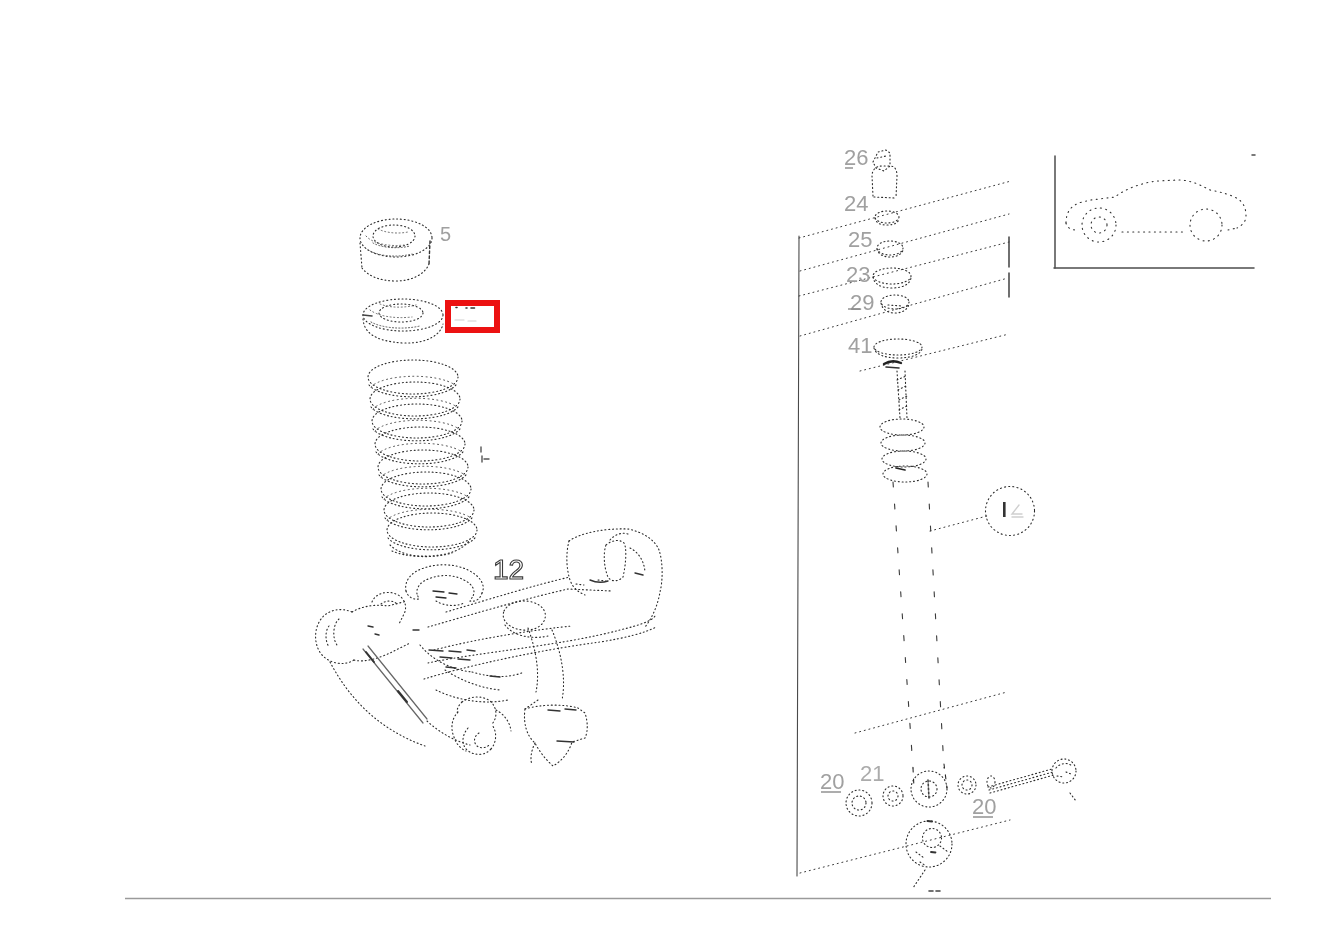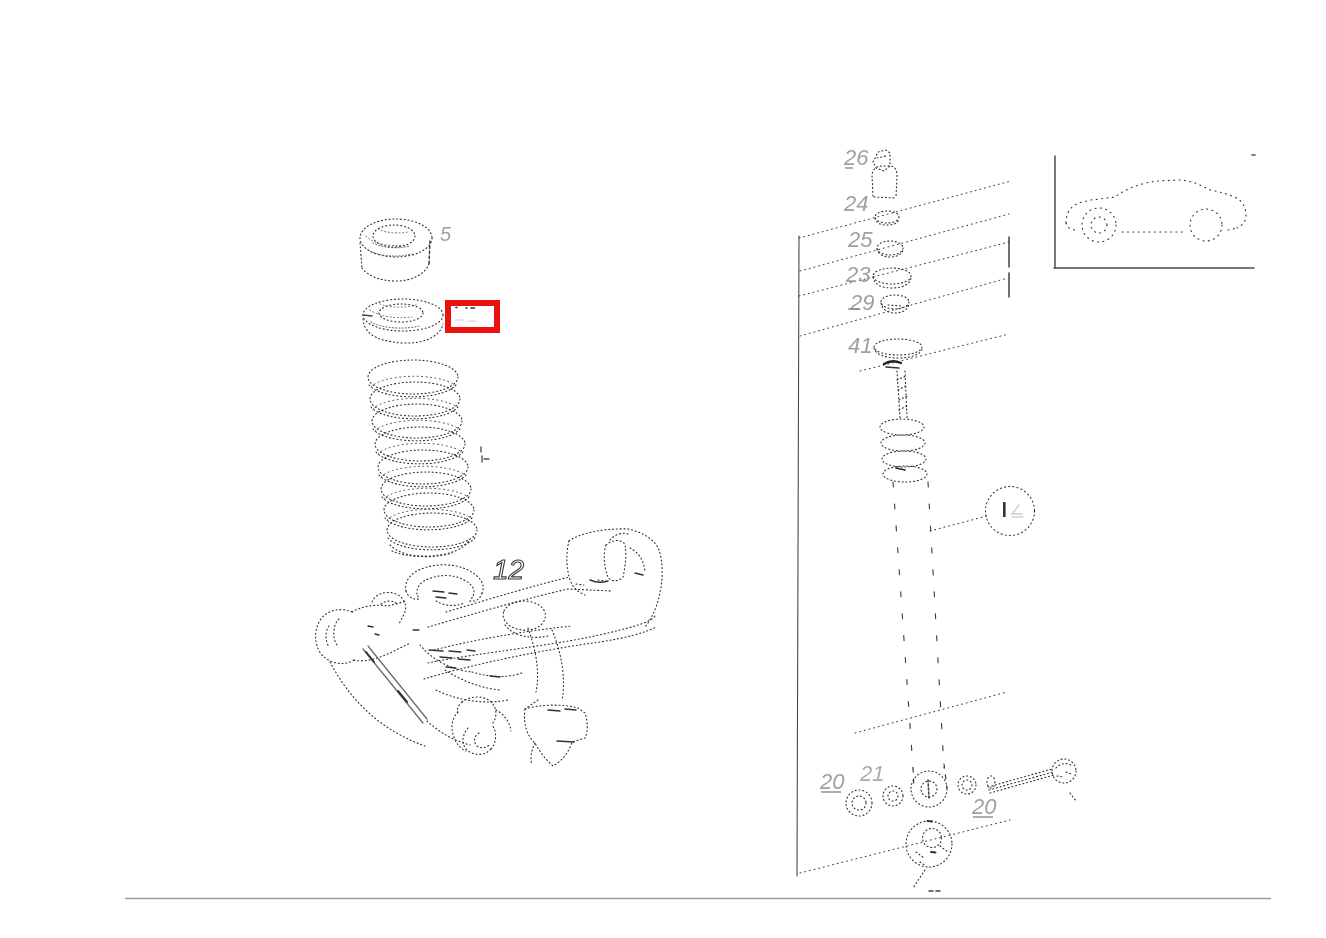--- a/index.html
+++ b/index.html
@@ -1,17 +1,17 @@
 <!DOCTYPE html>
 <html><head>
 <meta charset="utf-8">
 <style>
   html,body{margin:0;padding:0;background:#ffffff;}
   #page{position:relative;width:1326px;height:938px;background:#e5e5e5;overflow:hidden;
-        font-family:"Liberation Sans", sans-serif;font-style:italic;}
+        font-family:"Liberation Sans", sans-serif;}
   svg{position:absolute;left:0;top:0;}
   text{font-family:"Liberation Sans", sans-serif;}
 </style>
 </head>
 <body>
 <div id="page">
 <svg width="1326" height="938" viewBox="0 0 1326 938">
   <rect x="0" y="0" width="1326" height="938" fill="#ffffff"></rect>
 
   <g id="art" fill="none" stroke="#2b2b2b" stroke-width="1.1" stroke-dasharray="1 2.8" stroke-linecap="round">

